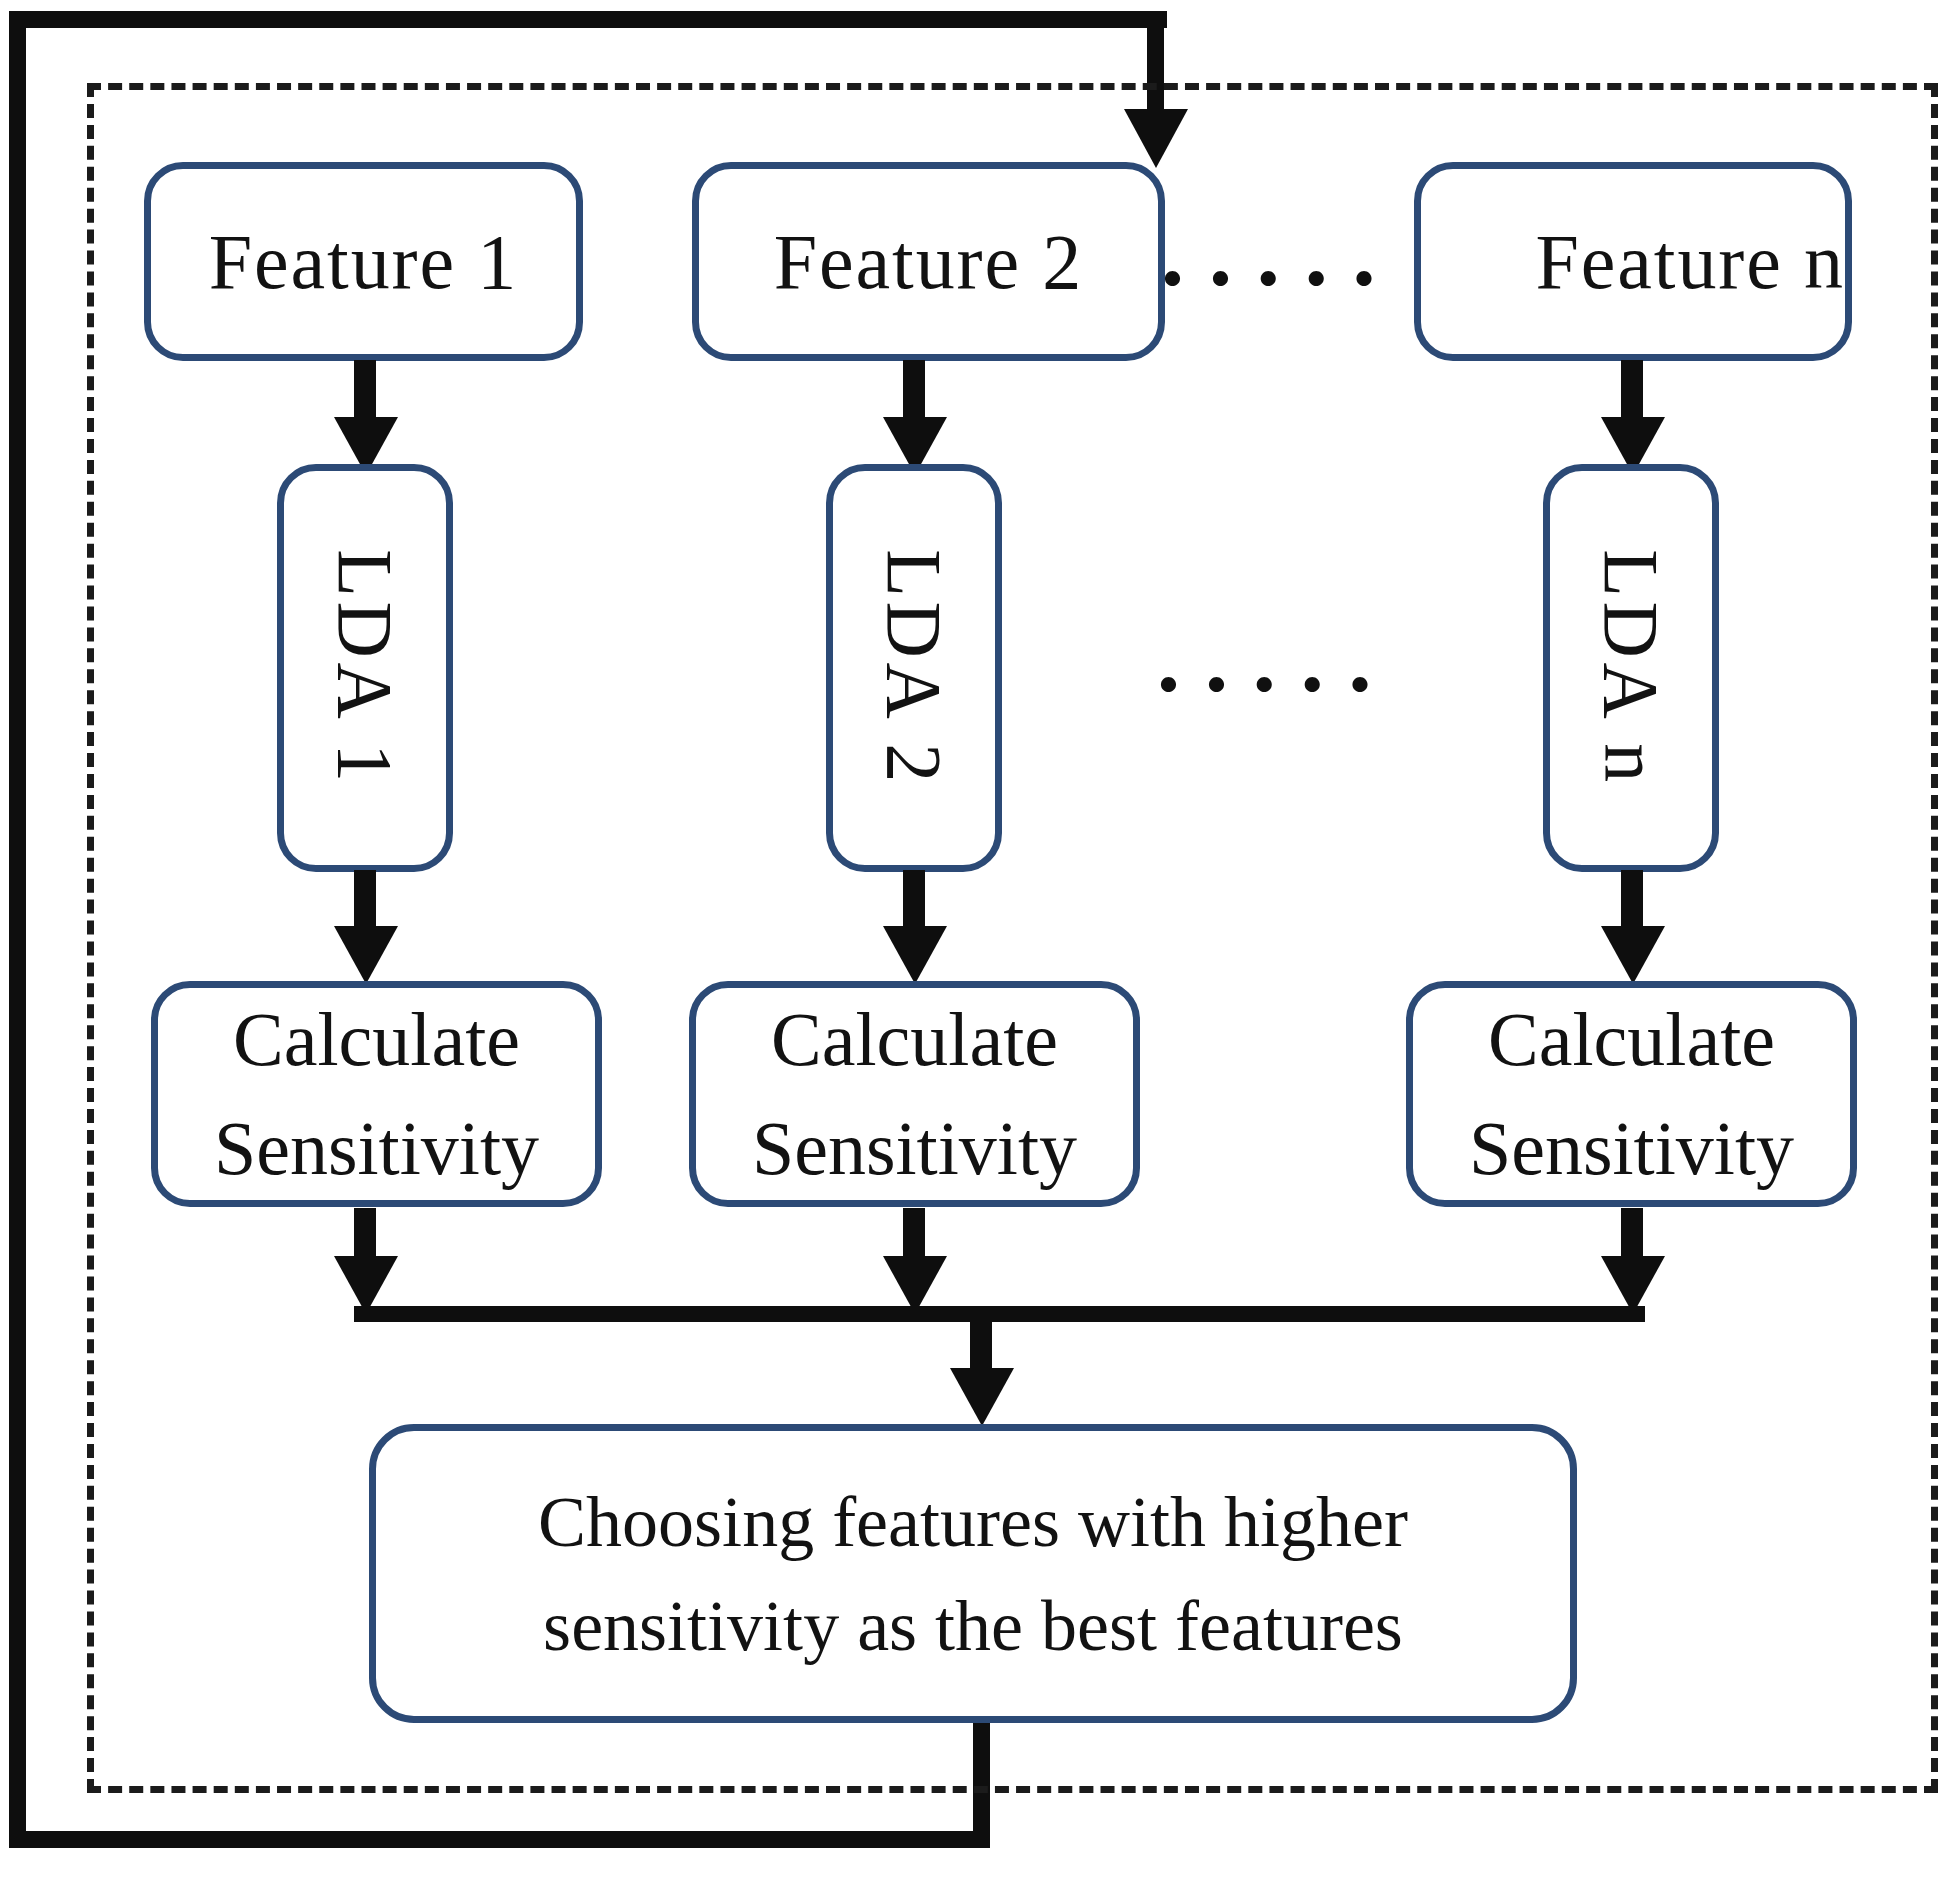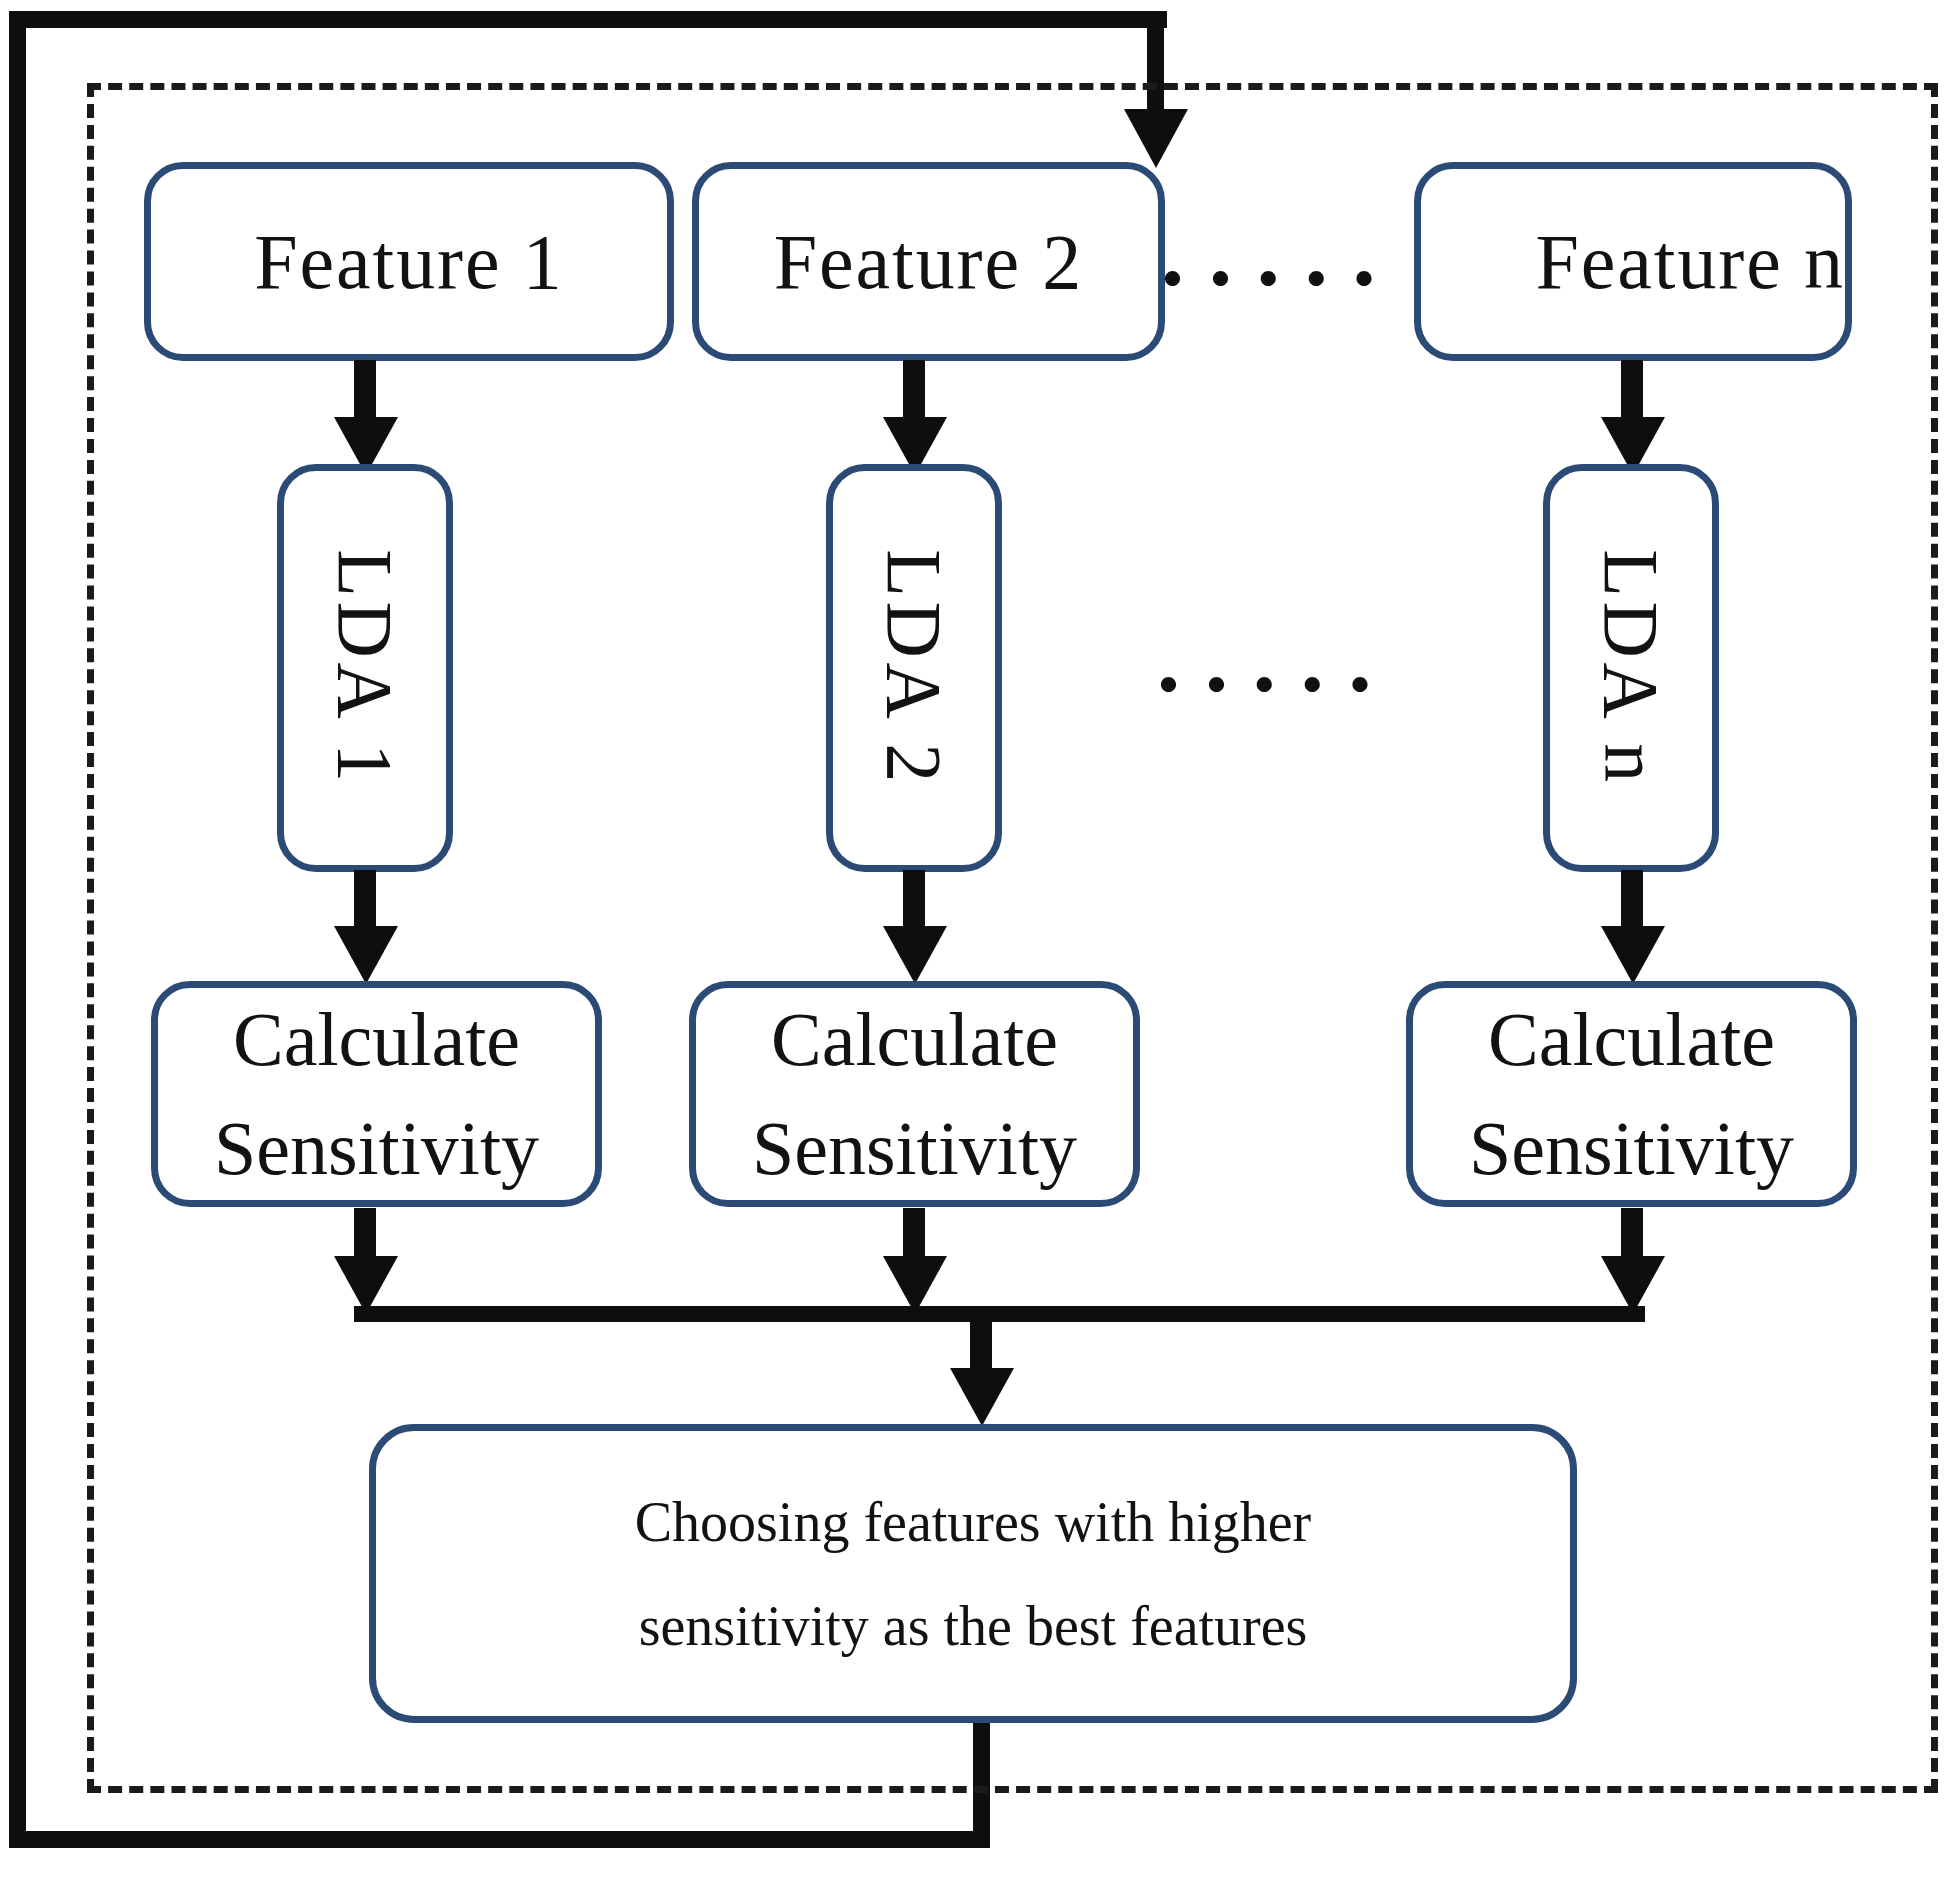--- a/index.html
+++ b/index.html
@@ -52,21 +52,21 @@
     text-align: center;
   }
   .feature-box { font-size: 78px; letter-spacing: 1.9px; }
   .lda-box     { font-size: 78px; }
   .lda-box .rot {
     transform: rotate(90deg);
     white-space: nowrap;
     letter-spacing: 4.6px;
   }
   .calc-box    { font-size: 76px; line-height: 109px; }
-  .final-box   { font-size: 56px; line-height: 104px; border-radius: 45px; }
+  .final-box   { font-size: 72px; line-height: 104px; border-radius: 45px; }
   
   .dots {
     position: absolute;
     display: flex;
     align-items: center;
     justify-content: center;
     font-size: 43px;
     font-weight: bold;
     letter-spacing: 20.4px;
     color: #101010;
@@ -80,21 +80,21 @@
 
   <div class="seg" style="left:9.3px; top:11px; width:1158px; height:16.7px;"></div>
   <div class="seg" style="left:9.3px; top:11px; width:16.7px; height:1837px;"></div>
   <div class="seg" style="left:9.3px; top:1831px; width:981px; height:16.7px;"></div>
   <div class="seg" style="left:1147px; top:11px; width:16.7px; height:98px;"></div>
   <div class="head-down big" style="left:1124px; top:109px;"></div>
   <div class="seg" style="left:973px; top:1716px; width:16.7px; height:132px;"></div>
 
   <div class="dashed-rect"></div>
 
-  <div class="box feature-box" style="left:144px; top:162px; width:530px; height:199px;">
+  <div class="box feature-box" style="left:144px; top:162px; width:439px; height:199px;">
     <span>Feature 1</span>
   </div>
   <div class="box feature-box" style="left:692px; top:162px; width:473px; height:199px;">
     <span>Feature 2</span>
   </div>
   <div class="box feature-box" style="left:1414px; top:162px; width:438px; height:199px;justify-content:flex-end;">
     <span>Feature n</span>
   </div>
   <div class="dots" style="left:1171px; top:249px; width:215px; height:59px;">•••••</div>
 

